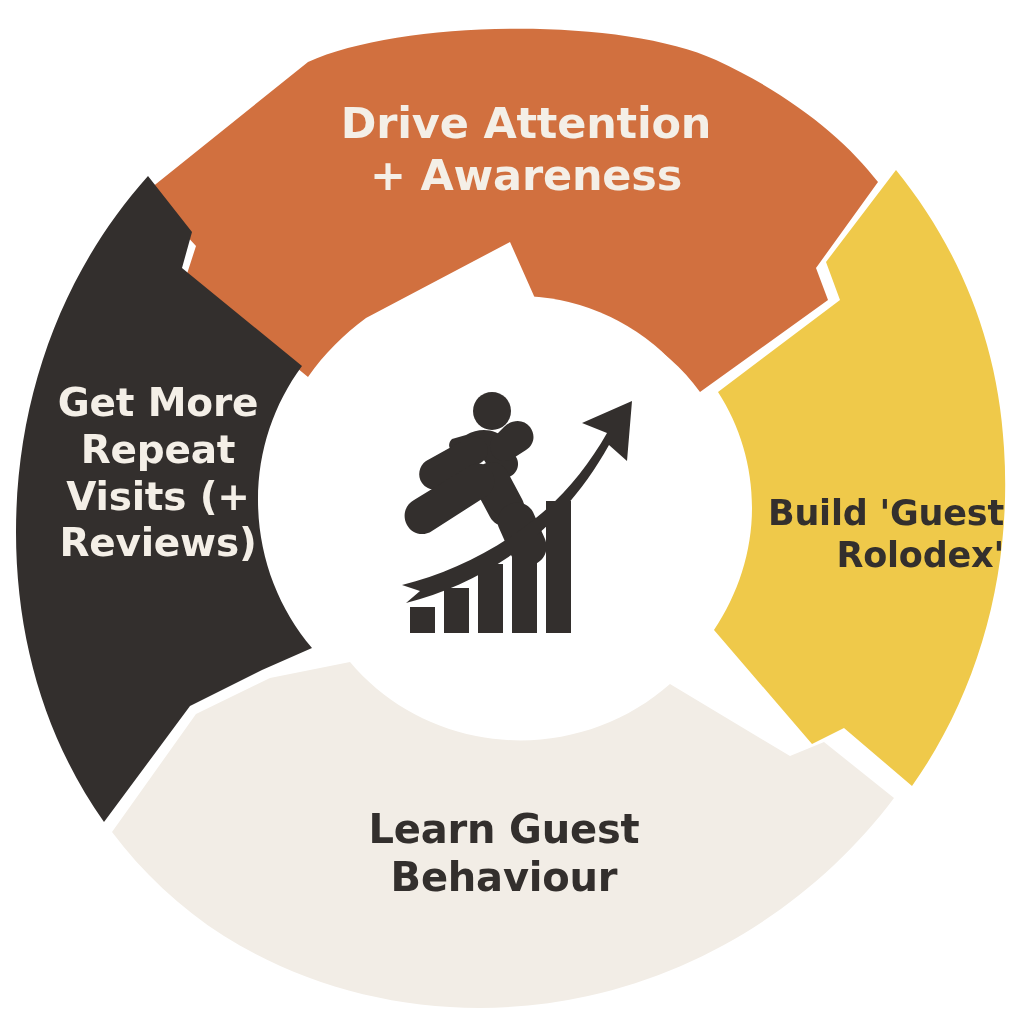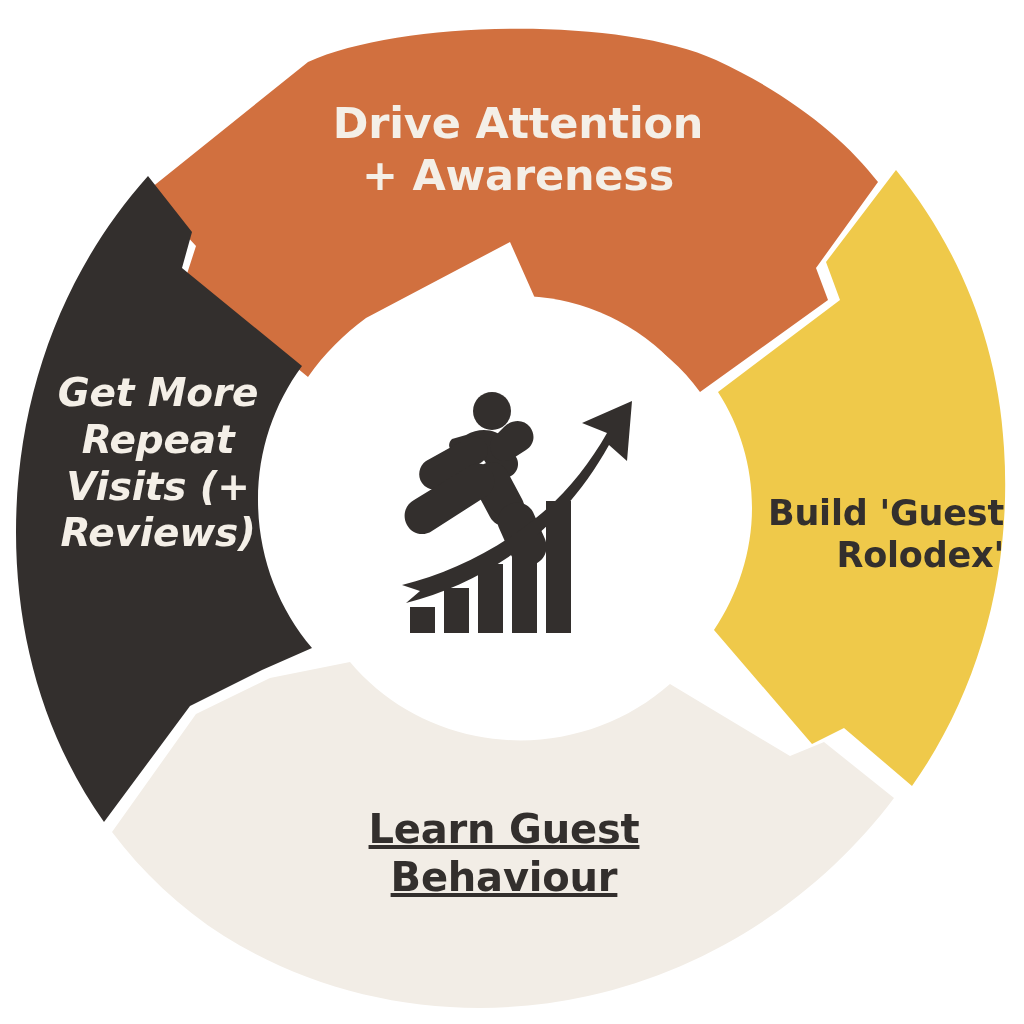--- a/index.html
+++ b/index.html
@@ -30,21 +30,21 @@
   .seg-label {
     position: absolute;
     text-align: center;
     font-weight: 700;
     line-height: 1.20;
     letter-spacing: -0.2px;
     white-space: pre-line;
     font-family: "DejaVu Sans", "Liberation Sans", sans-serif;
   }
   #label-top {
-    left: 312px;
+    left: 320px;
     top: 98px;
     width: 412px;
     font-size: 43px;
     color: #F4EFE7;
   }
   #label-right {
     left: 722px;
     top: 492px;
     width: 282px;
     font-size: 35px;
@@ -53,25 +53,24 @@
   }
   #label-bottom {
     left: 318px;
     top: 805px;
     width: 372px;
     font-size: 40px;
     color: #332F2D;
   }
   #label-left {
     left: 34px;
-    top: 370px;
+    top: 380px;
     width: 248px;
     font-size: 39px;
     color: #F4EFE7;
-    font-style: italic;
   }
   #center-icon {
     position: absolute;
     left: 396px;
     top: 383px;
     width: 240px;
     height: 250px;
   }
   #center-icon svg {
     width: 100%;
@@ -223,21 +222,21 @@
       </g>
     </svg>
   </div>
 
   <div class="seg-label" id="label-top" style="color: rgb(244, 239, 231);">Drive Attention
 + Awareness</div>
 
   <div class="seg-label" id="label-right" style="color: rgb(51, 47, 45);">Build 'Guest
 Rolodex'</div>
 
-  <div class="seg-label" id="label-bottom" style="color: rgb(51, 47, 45); text-decoration: underline;">Learn Guest
+  <div class="seg-label" id="label-bottom" style="color: rgb(51, 47, 45);">Learn Guest
 Behaviour</div>
 
   <div class="seg-label" id="label-left" style="color: rgb(244, 239, 231);">Get More
 Repeat
 Visits (+
 Reviews)</div>
 
 </div>
 
 </body></html>

